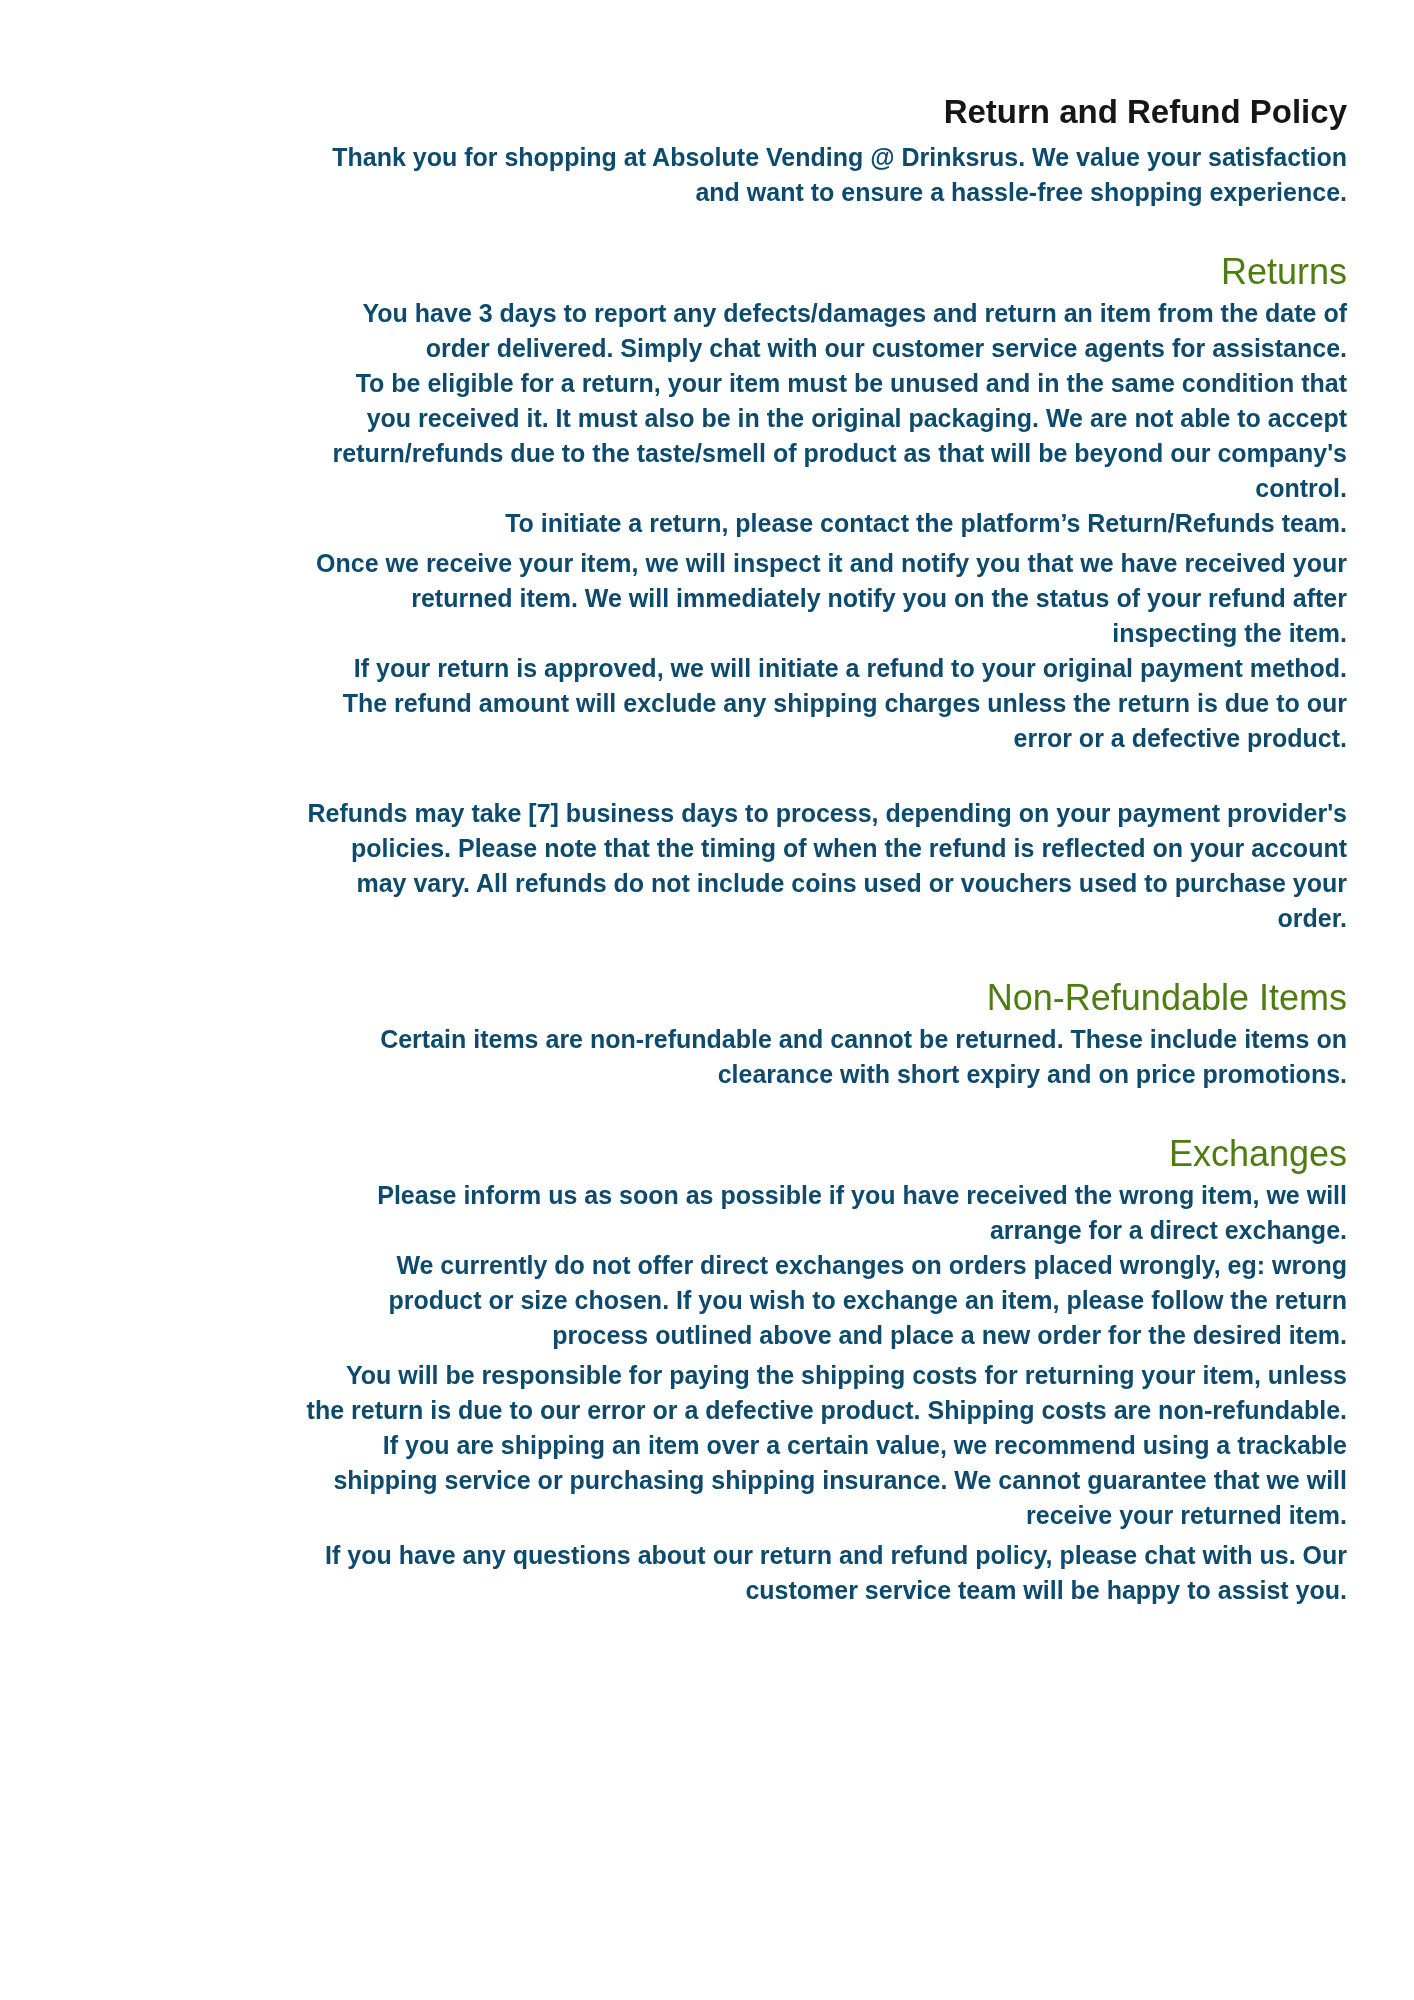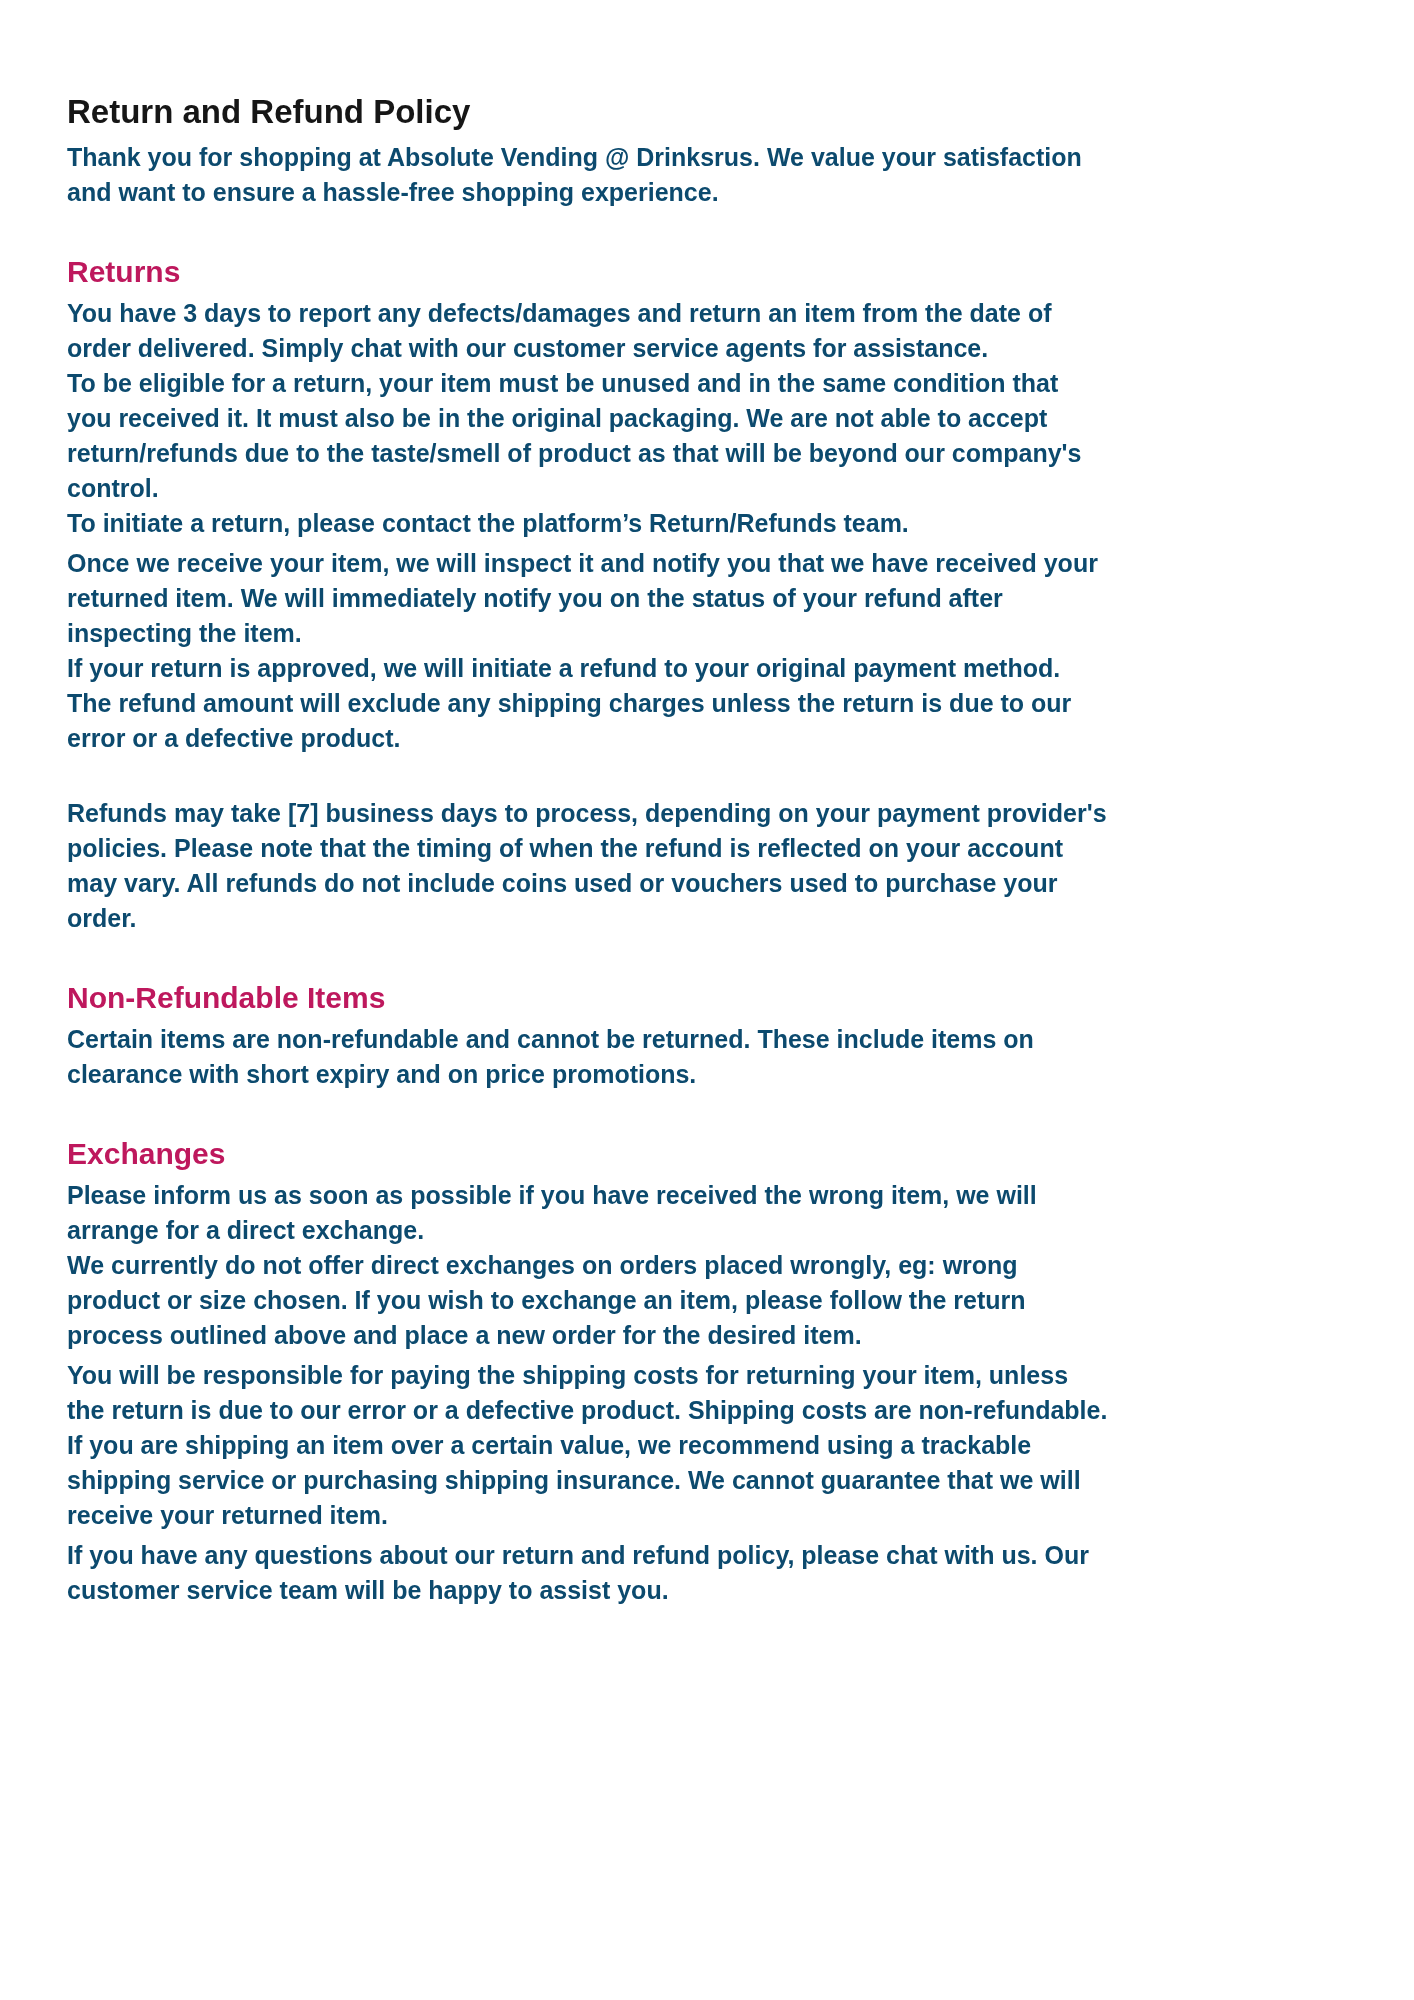--- a/index.html
+++ b/index.html
@@ -13,35 +13,35 @@
     height: 2000px;
     background: #ffffff;
     overflow: hidden;
     font-family: "Liberation Sans", "DejaVu Sans", sans-serif;
     color: #161616;
   }
   .doc {
     width: 1280px;
     margin: 0 auto;
     padding-top: 92px;
-    text-align: left;
+    text-align: right;
   }
   .doc h1 {
     margin: 0;
     font-size: 33px;
     line-height: 40px;
     font-weight: bold;
     color: #161616;
   }
   .doc h2 {
     margin: 42px 0 0 0;
-    font-size: 30px;
+    font-size: 36px;
     line-height: 39px;
-    font-weight: bold;
-    color: #be185d;
+    font-weight: normal;
+    color: #4d7c0f;
   }
   .doc p.body {
     margin: 5px 0 0 0;
     font-size: 25px;
     line-height: 35px;
     font-weight: bold;
     white-space: pre-line;      
     color: #0c4a6e;
   }
   .doc p.intro {

